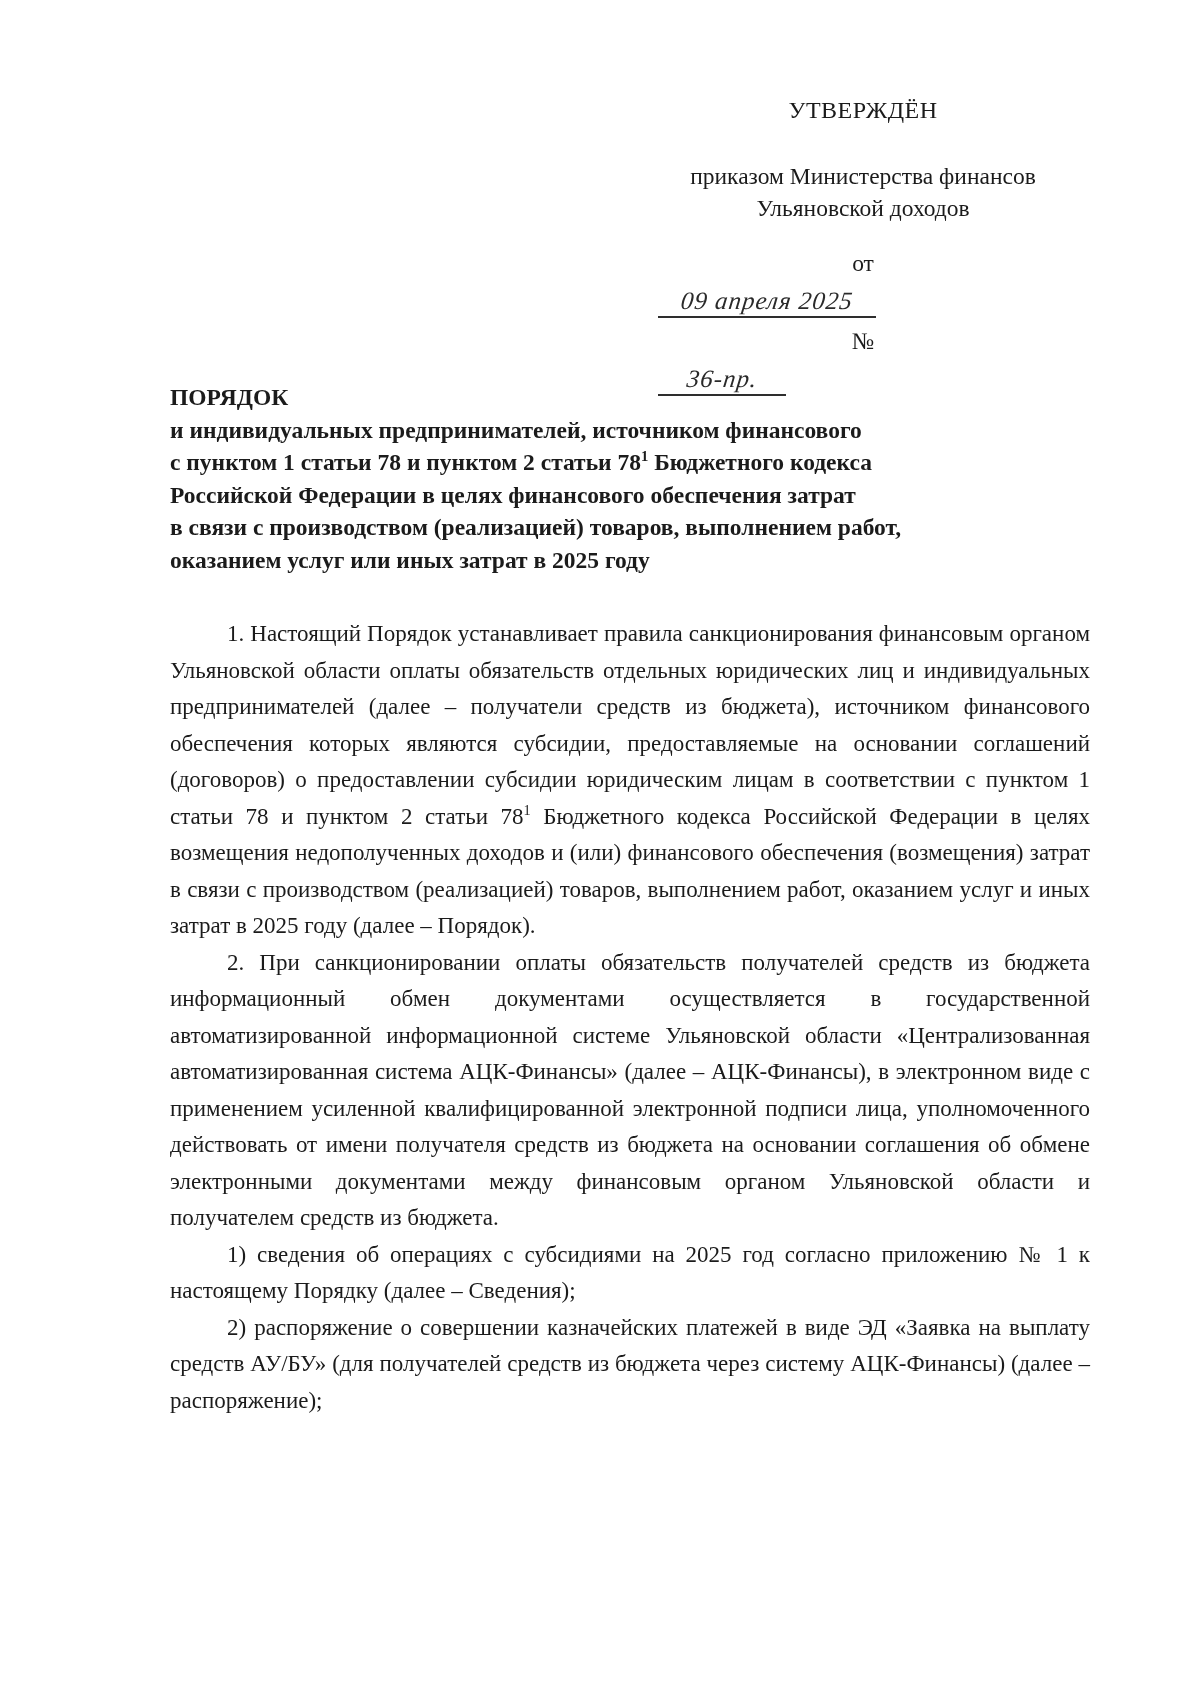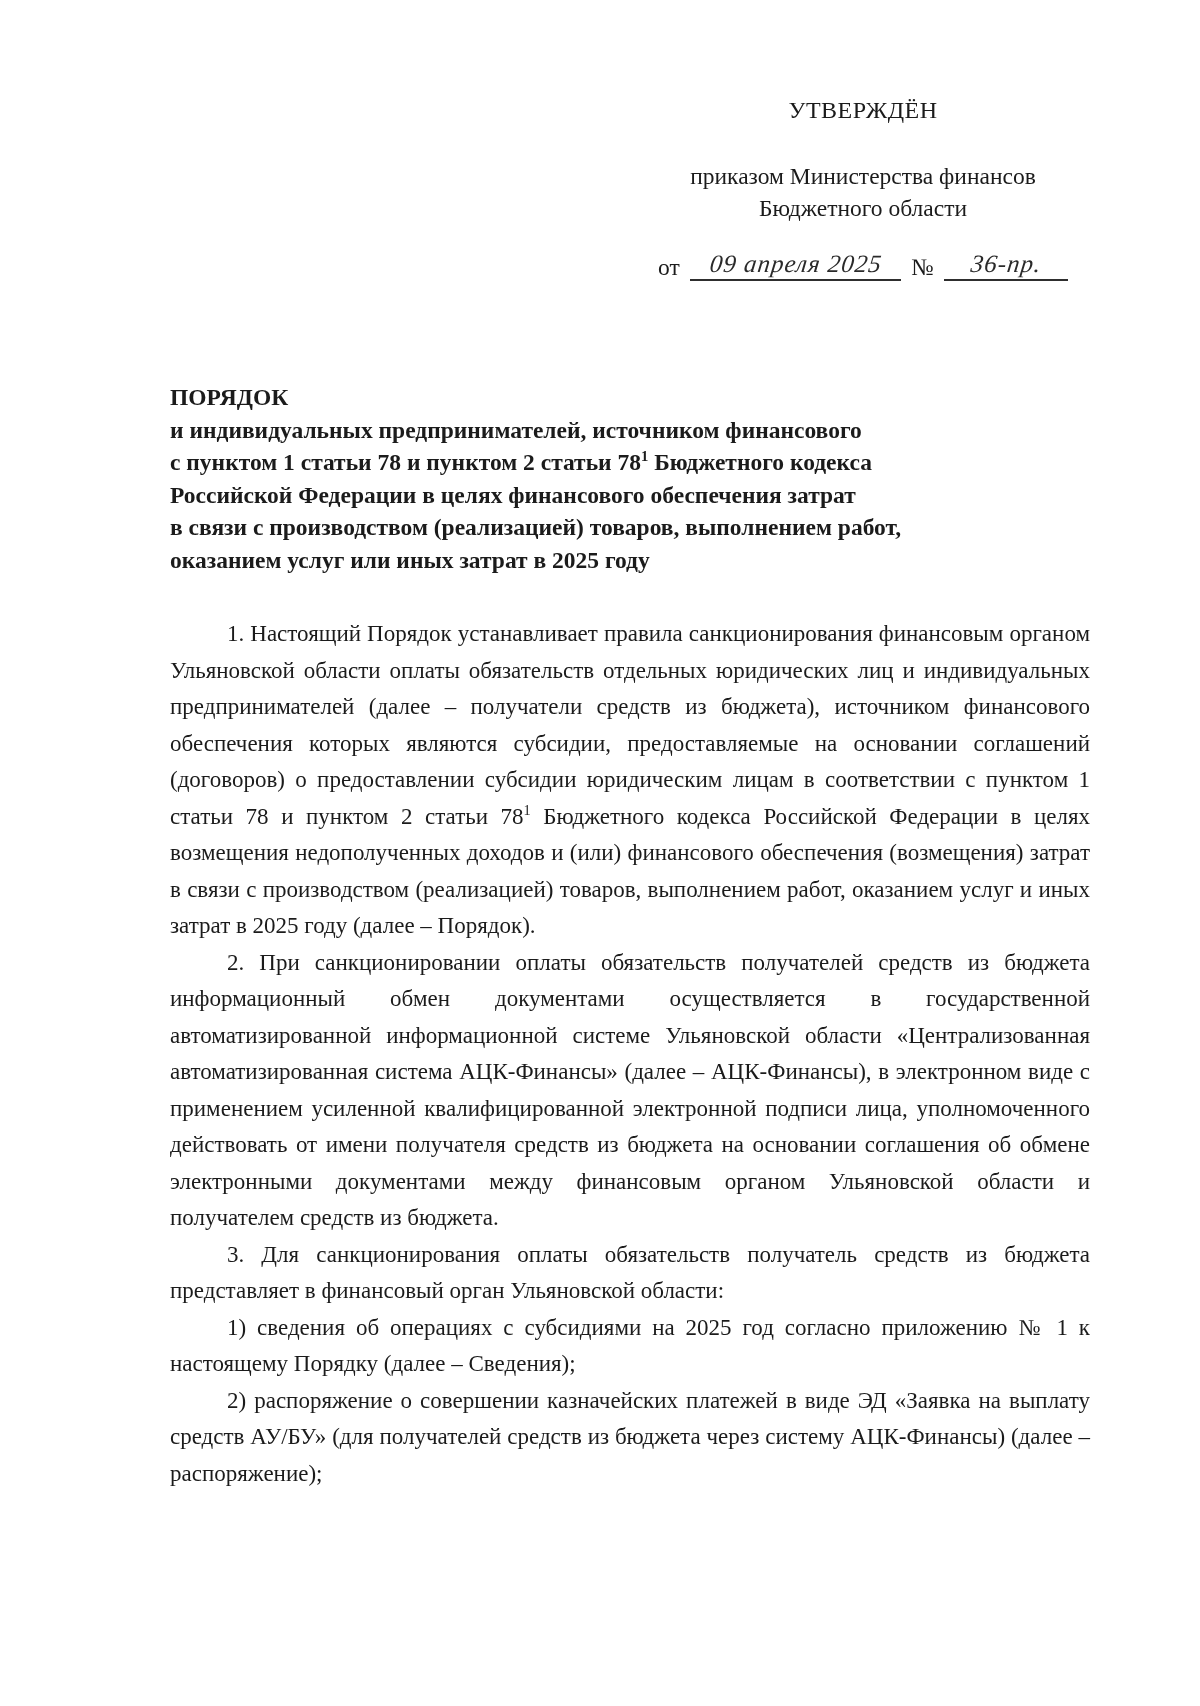--- a/index.html
+++ b/index.html
@@ -31,24 +31,24 @@
   }
   .order-lines {
     margin-top: 36px;
     font-size: 23.5px;
     line-height: 32px;
     text-align: center;
   }
   .date-line {
     margin-top: 26px;
     display: flex;
-    align-items: flex-end;
     justify-content: center;
     gap: 10px;
     font-size: 23.5px;
+    flex-direction: column;
   }
   .blank {
     display: inline-block;
     border-bottom: 2px solid #2e2e2e;
     text-align: center;
     padding-bottom: 1px;
   }
   .blank-date  { width: 218px; }
   .blank-number{ width: 128px; }
   .hw {
@@ -96,21 +96,21 @@
 </style>
 </head>
 <body>
 
 <div class="page">
 
   <div class="approval">
     <div class="approved-label">УТВЕРЖДЁН</div>
     <div class="order-lines">
       <div>приказом Министерства финансов</div>
-      <div>Бюджетного области</div>
+      <div>Ульяновской доходов</div>
     </div>
     <div class="date-line">
       <span>от</span>
       <span class="blank blank-date"><span class="hw">09 апреля 2025</span></span>
       <span>№</span>
       <span class="blank blank-number"><span class="hw">36-пр.</span></span>
     </div>
   </div>
 
   <div class="doc-title">
@@ -118,18 +118,17 @@
     <span class="t-line">и индивидуальных предпринимателей, источником финансового</span>
     <span class="t-line"><span>с пунктом 1 статьи 78 и пунктом 2 статьи 78</span><sup class="fn">1</sup><span> Бюджетного кодекса</span></span>
     <span class="t-line">Российской Федерации в целях финансового обеспечения затрат</span>
     <span class="t-line">в связи с производством (реализацией) товаров, выполнением работ,</span>
     <span class="t-line">оказанием услуг или иных затрат в 2025 году</span>
   </div>
 
   <div class="doc-body">
     <p class="para"><span>1. Настоящий Порядок устанавливает правила санкционирования финансовым органом Ульяновской области оплаты обязательств отдельных юридических лиц и индивидуальных предпринимателей (далее – получатели средств из бюджета), источником финансового обеспечения которых являются субсидии, предоставляемые на основании соглашений (договоров) о предоставлении субсидии юридическим лицам в соответствии с пунктом 1 статьи 78 и пунктом 2 статьи 78</span><sup class="fn">1</sup><span> Бюджетного кодекса Российской Федерации в целях возмещения недополученных доходов и (или) финансового обеспечения (возмещения) затрат в связи с производством (реализацией) товаров, выполнением работ, оказанием услуг и иных затрат в 2025 году (далее – Порядок).</span></p>
     <p class="para">2. При санкционировании оплаты обязательств получателей средств из бюджета информационный обмен документами осуществляется в государственной автоматизированной информационной системе Ульяновской области «Централизованная автоматизированная система АЦК-Финансы» (далее – АЦК-Финансы), в электронном виде с применением усиленной квалифицированной электронной подписи лица, уполномоченного действовать от имени получателя средств из бюджета на основании соглашения об обмене электронными документами между финансовым органом Ульяновской области и получателем средств из бюджета.</p>
-    <p class="para">3. Для санкционирования оплаты обязательств получатель средств из бюджета представляет в финансовый орган Ульяновской области:</p>
     <p class="para">1) сведения об операциях с субсидиями на 2025 год согласно приложению № 1 к настоящему Порядку (далее – Сведения);</p>
     <p class="para">2) распоряжение о совершении казначейских платежей в виде ЭД «Заявка на выплату средств АУ/БУ» (для получателей средств из бюджета через систему АЦК-Финансы) (далее – распоряжение);</p>
   </div>
 
 </div>
 
 </body></html>

